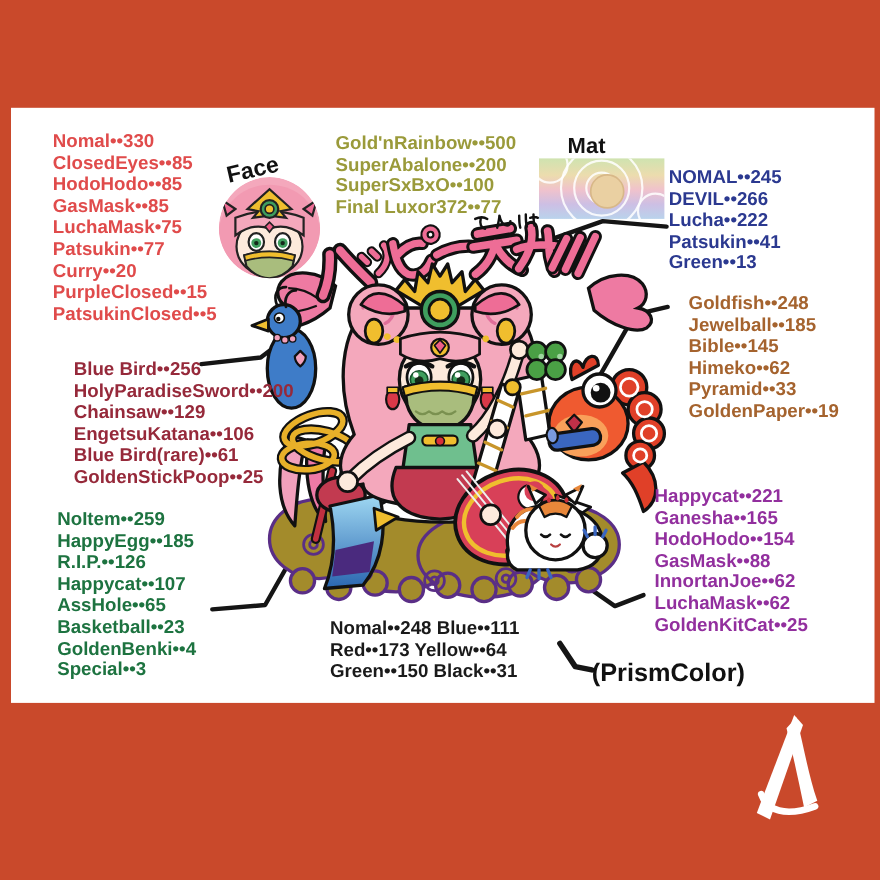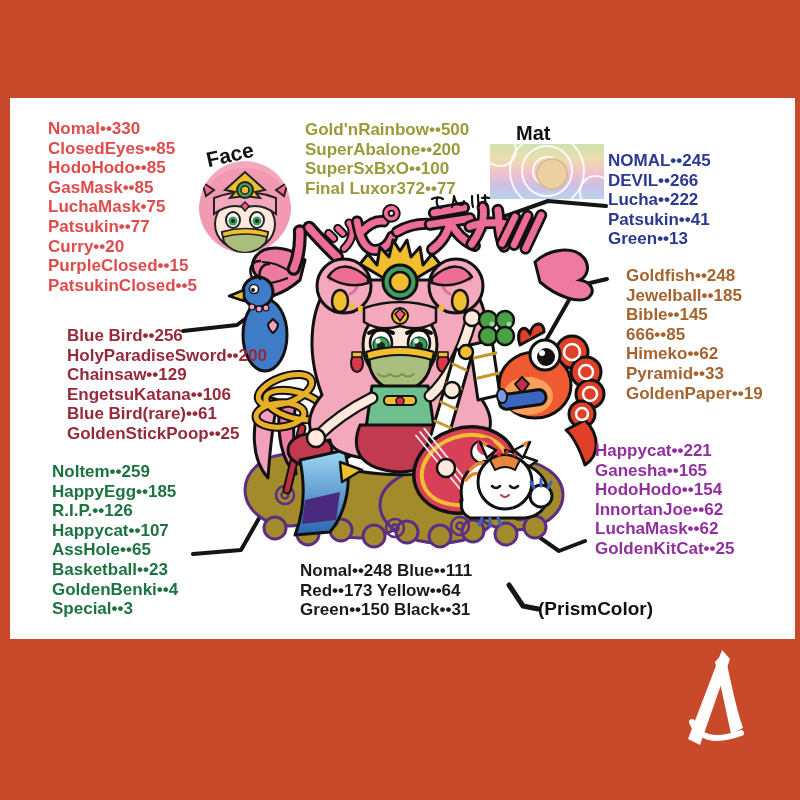--- a/index.html
+++ b/index.html
@@ -49,52 +49,52 @@
     <div>HolyParadiseSword••200</div>
     <div>Chainsaw••129</div>
     <div>EngetsuKatana••106</div>
     <div>Blue Bird(rare)••61</div>
     <div>GoldenStickPoop••25</div>
   </div>
 <div class="txt vlist" style="left: 626px; top: 266px; color: rgb(165, 99, 46);">
     <div>Goldfish••248</div>
     <div>Jewelball••185</div>
     <div>Bible••145</div>
-    <div>666••85</div>
     <div>Himeko••62</div>
     <div>Pyramid••33</div>
     <div>GoldenPaper••19</div>
   </div>
 <div class="txt vlist" style="left: 52px; top: 462px; color: rgb(29, 115, 64);">
     <div>NoItem••259</div>
     <div>HappyEgg••185</div>
     <div>R.I.P.••126</div>
     <div>Happycat••107</div>
     <div>AssHole••65</div>
     <div>Basketball••23</div>
     <div>GoldenBenki••4</div>
     <div>Special••3</div>
   </div>
 <div class="txt vlist" style="left: 595px; top: 441px; color: rgb(146, 47, 158);">
     <div>Happycat••221</div>
     <div>Ganesha••165</div>
     <div>HodoHodo••154</div>
+    <div>GasMask••88</div>
     <div>InnortanJoe••62</div>
     <div>LuchaMask••62</div>
     <div>GoldenKitCat••25</div>
   </div>
 <div class="txt vlist" style="left: 300px; top: 561px; color: rgb(26, 26, 26);">
     <div>Nomal••248 Blue••111</div>
     <div>Red••173 Yellow••64</div>
     <div>Green••150 Black••31</div>
   </div>
 
 <div class="txt lbl" style="left:206px;top:143px;font-size:21px;transform:rotate(-13deg)">Face</div>
 <div class="txt lbl" style="left:516px;top:122px">Mat</div>
-<div class="txt lbl" style="left:538px;top:598px;font-size:19px">(PrismColor)</div>
+<div class="txt lbl" style="left:538px;top:598px;font-size:23px">(PrismColor)</div>
 
 <svg class="overlay" width="800" height="800" viewBox="0 0 800 800">
   <defs>
     <linearGradient id="gblue" x1="0" y1="0" x2="0" y2="1">
       <stop offset="0" stop-color="#9fd8f2"></stop>
         <stop offset="1" stop-color="#2a66b0"></stop>
     </linearGradient>
     <linearGradient id="gmat" x1="0" y1="0" x2="0" y2="1">
       <stop offset="0" stop-color="#cfe3b0"></stop>
         <stop offset="0.28" stop-color="#ecdcae"></stop>

